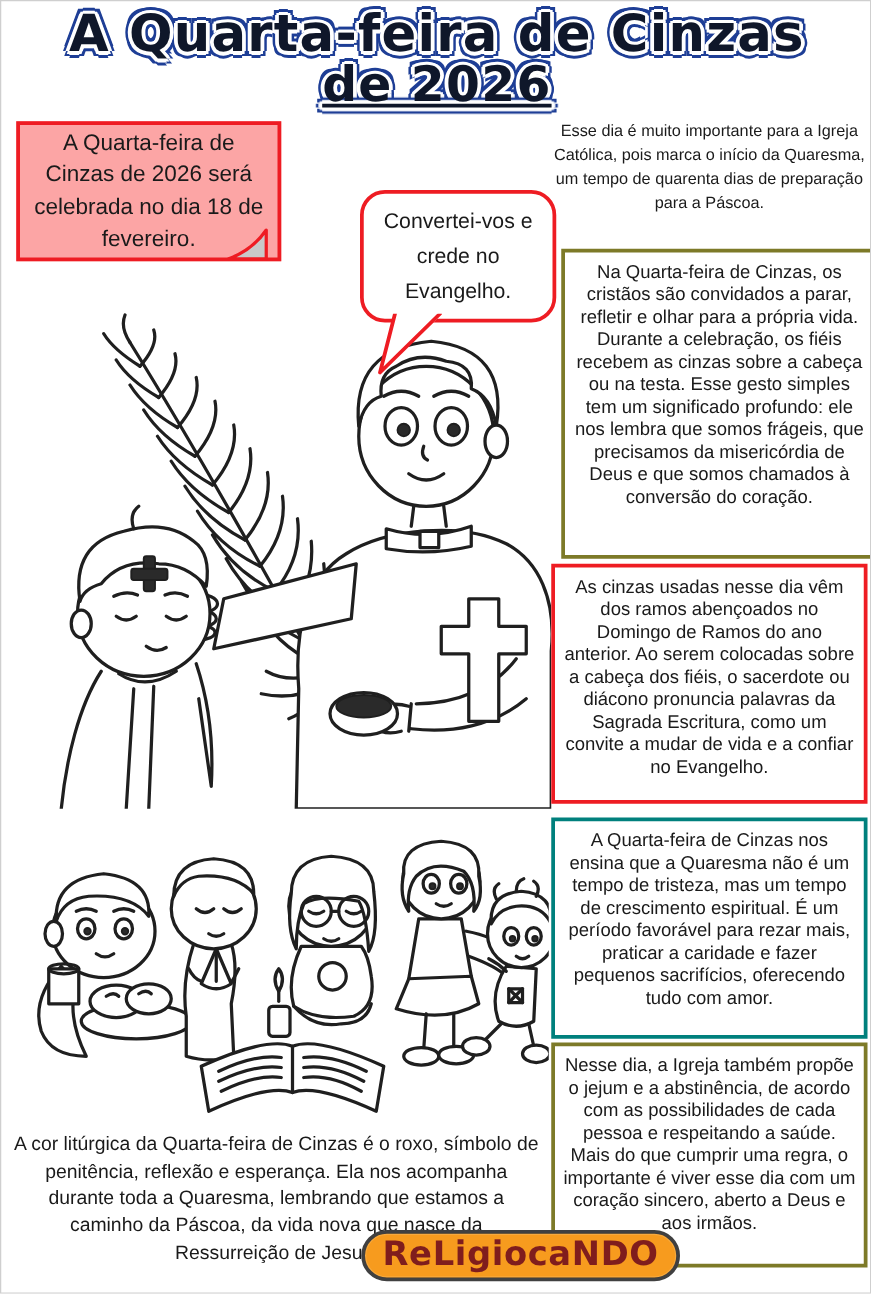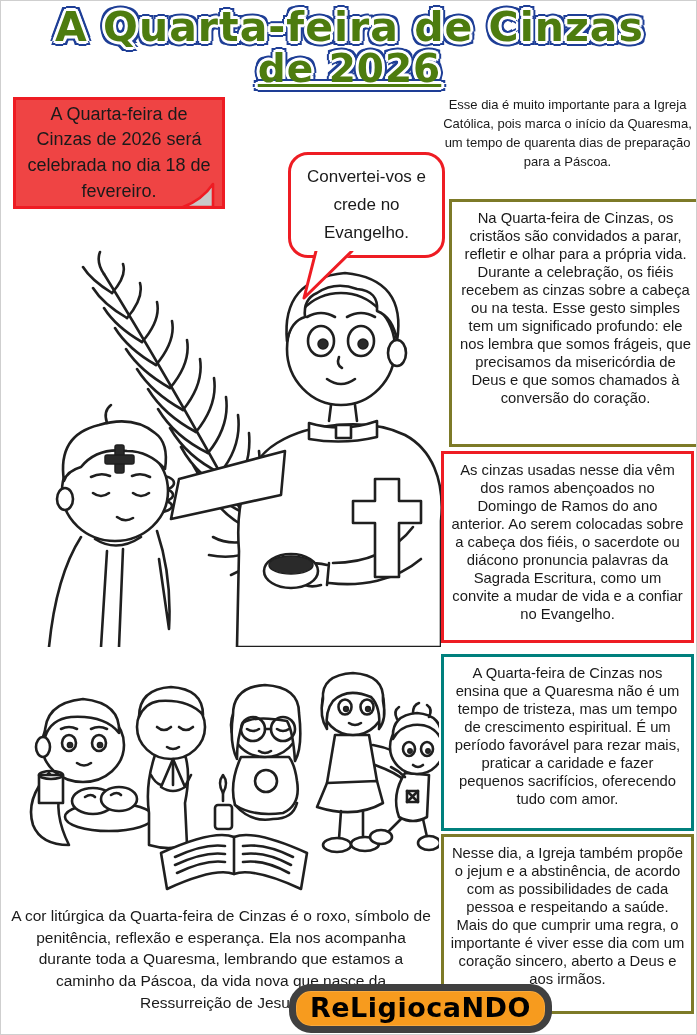--- a/index.html
+++ b/index.html
@@ -5,33 +5,33 @@
   html,body{margin:0;padding:0;background:#fff;}
   .page{
     position:relative;width:697px;height:1035px;background:#fff;
     border:1px solid #cfcfcf;box-sizing:border-box;overflow:hidden;
     font-family:"Liberation Sans",sans-serif;color:#1a1a1a;
   }
   
   .title{
     position:absolute;top:6px;left:0;width:697px;text-align:center;
     font-family:"DejaVu Sans",sans-serif;font-weight:bold;
-    color:#4d7c0f;line-height:1.02;letter-spacing:1px;
+    color:#0f172a;line-height:1.02;letter-spacing:1px;
     text-shadow:
       -2px -2px 0 #fff, 2px -2px 0 #fff, -2px 2px 0 #fff, 2px 2px 0 #fff,
       0 -3px 0 #fff, 0 3px 0 #fff, -3px 0 0 #fff, 3px 0 0 #fff,
       -4px -4px 0 #1e3e96, 4px -4px 0 #1e3e96, -4px 4px 0 #1e3e96, 4px 4px 0 #1e3e96,
       0 -5px 0 #1e3e96, 0 5px 0 #1e3e96, -5px 0 0 #1e3e96, 5px 0 0 #1e3e96;
   }
   .title .l1{font-size:41px;}
   .title .l2{font-size:39px;text-decoration:underline;}
   
   .date-box{
     position:absolute;left:12px;top:96px;width:212px;height:112px;
-    border:3px solid #ee1c23;background:#ef4444;box-sizing:border-box;
+    border:3px solid #ee1c23;background:#fca5a5;box-sizing:border-box;
     display:flex;align-items:center;justify-content:center;text-align:center;
     font-size:18px;line-height:1.42;padding:4px 6px;z-index:3;
   }
   .date-box svg.fold{position:absolute;right:6px;bottom:-3px;}
   
   .bubble{
     position:absolute;left:287px;top:151px;width:157px;height:106px;
     border:3px solid #ee1c23;border-radius:20px;background:#fff;box-sizing:border-box;
     display:flex;align-items:center;justify-content:center;text-align:center;
     font-size:17px;line-height:1.65;padding:12px 6px;z-index:3;
@@ -55,24 +55,24 @@
   .b2{top:450px;height:192px;}
   .b3{top:653px;height:177px;}
   .b4{top:833px;height:180px;}
   
   .footer-text{
     position:absolute;left:8px;top:904px;width:424px;text-align:center;
     font-size:15.5px;line-height:1.4;
   }
   .logo{
     position:absolute;left:288px;top:983px;z-index:6;
-    background:#f79b1e;border:7px solid #404040;border-radius:22px;
+    background:#f79b1e;border:3px solid #404040;border-radius:22px;
     padding:1px 14px 3px 14px;
     font-family:"DejaVu Sans",sans-serif;font-weight:bold;font-size:27px;
-    letter-spacing:0.5px;color:#000000;
+    letter-spacing:0.5px;color:#7f1d1d;
     box-shadow:0 0 0 1px #f7a93e inset;
   }
 </style>
 </head>
 <body>
 
 <div class="page">
 
   <div class="title">
     <div class="l1">A Quarta-feira de Cinzas</div>

